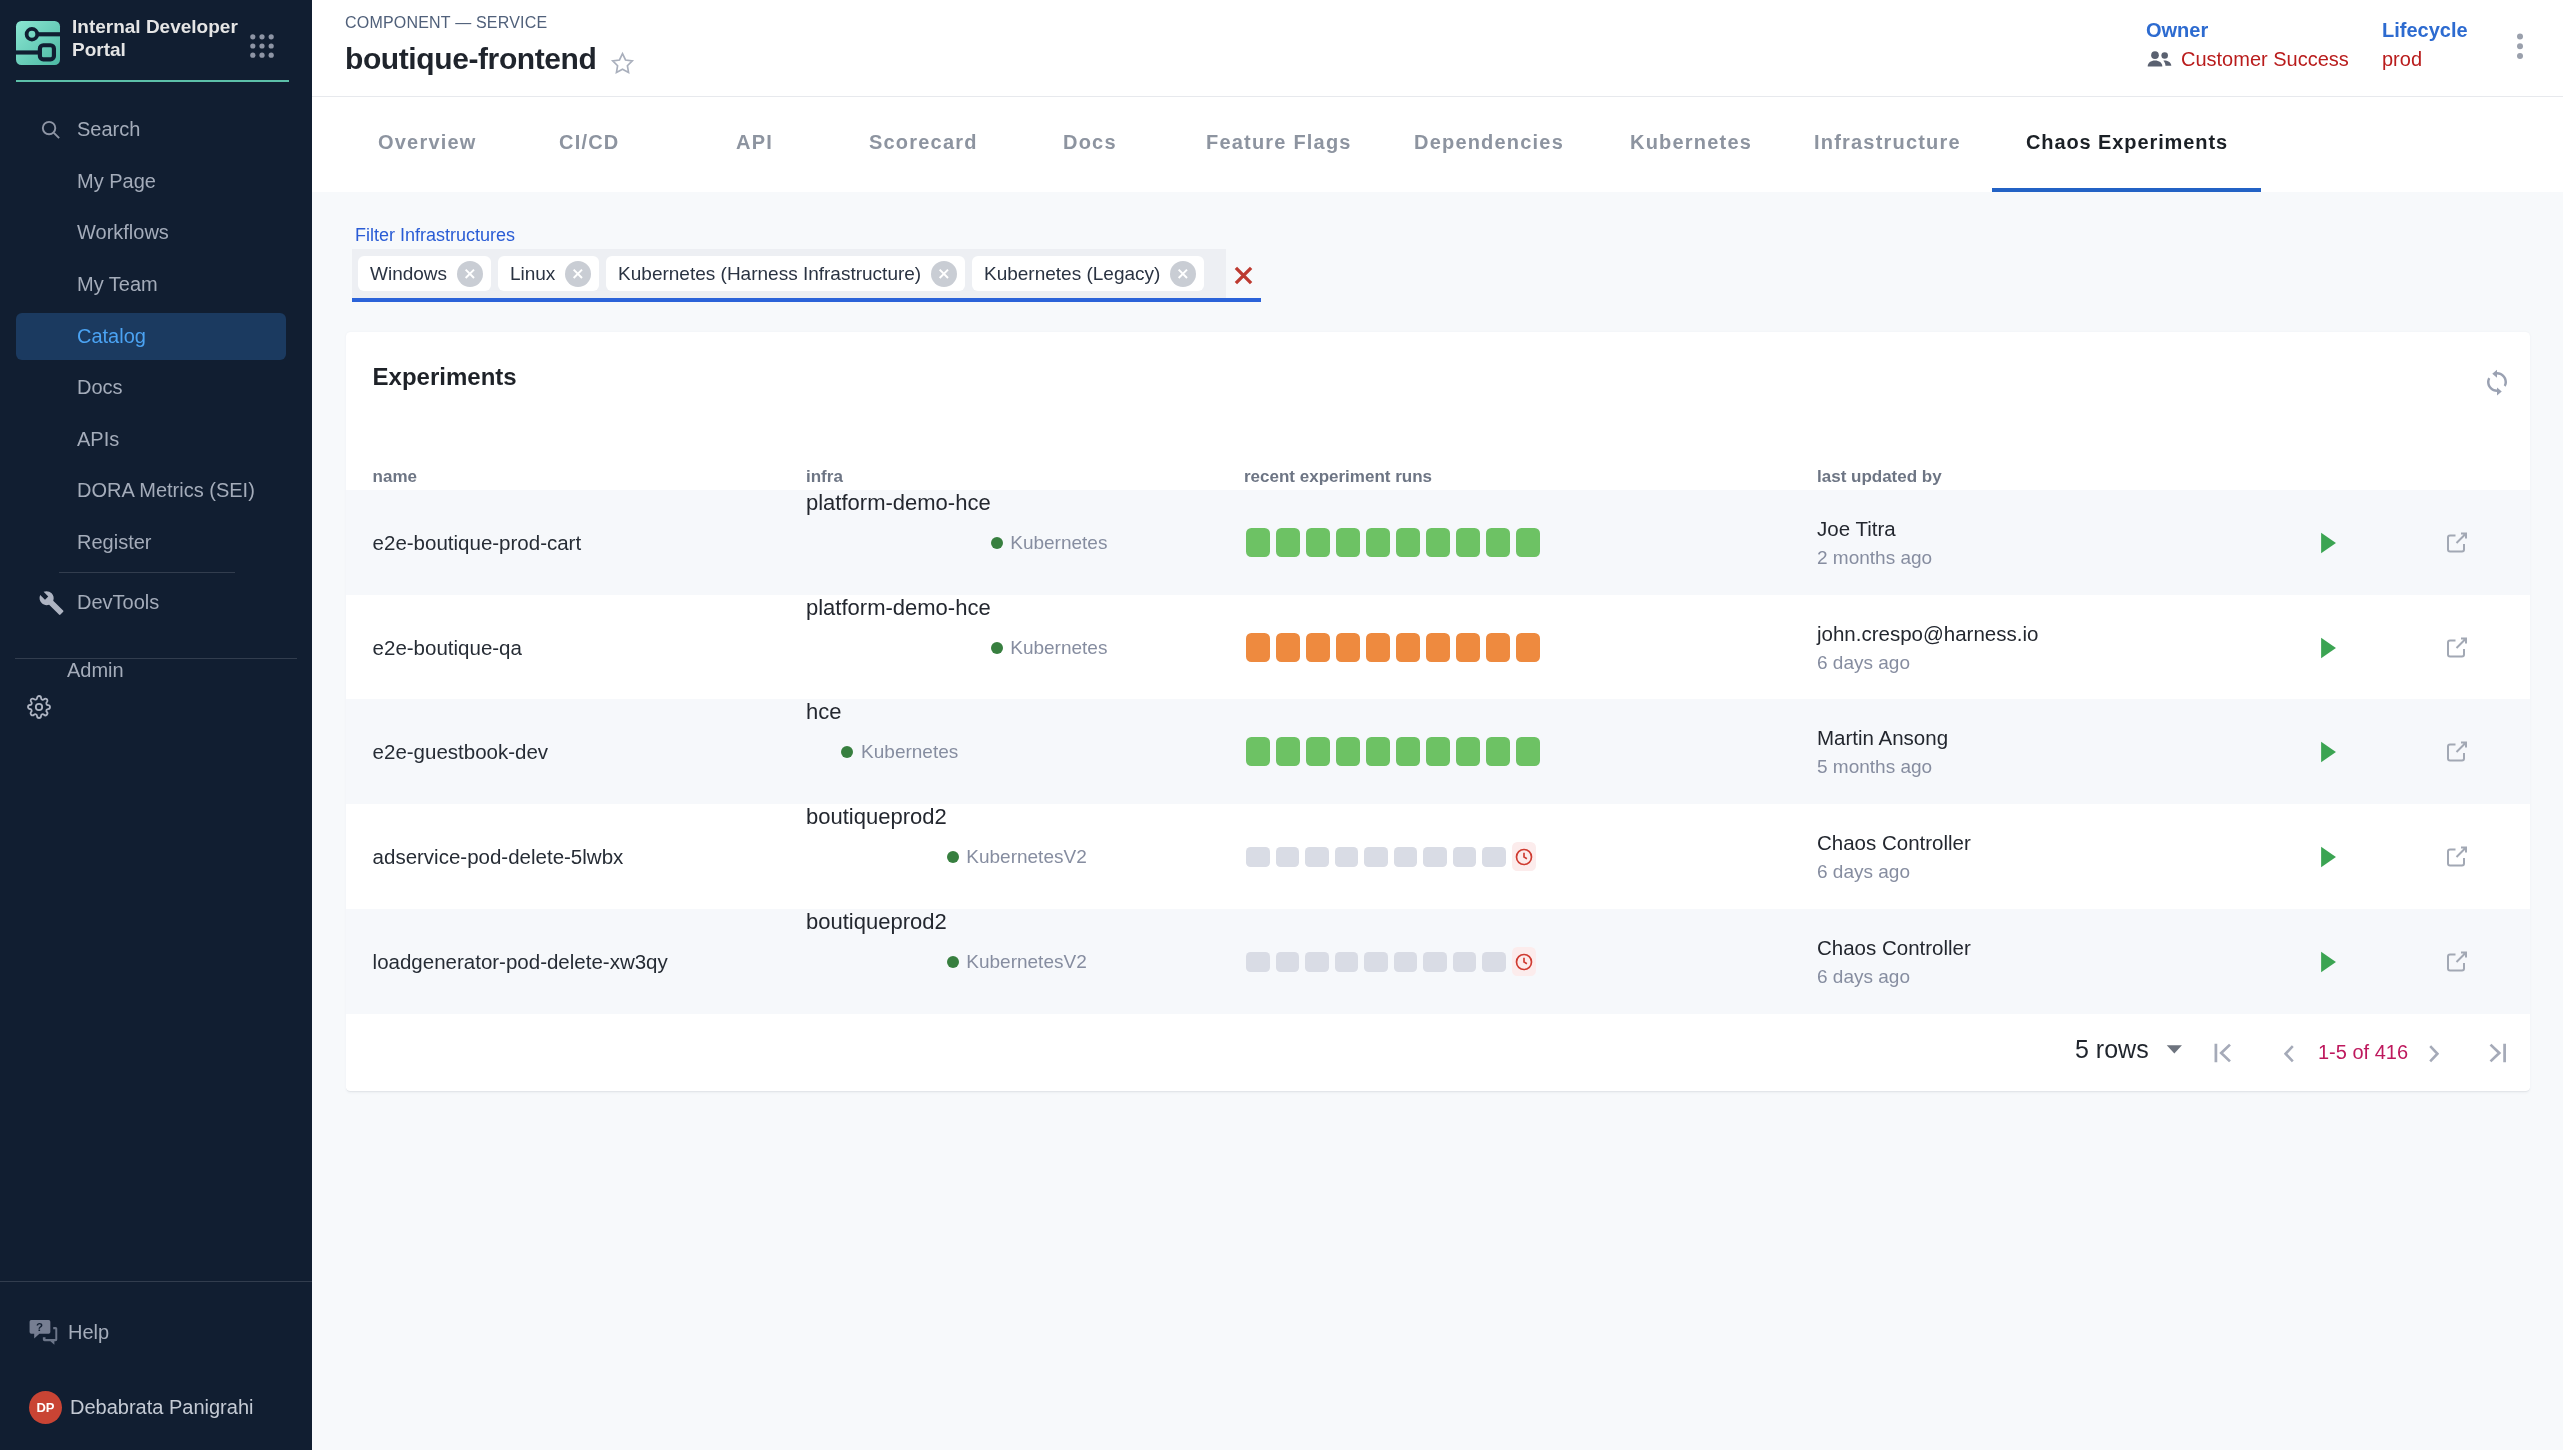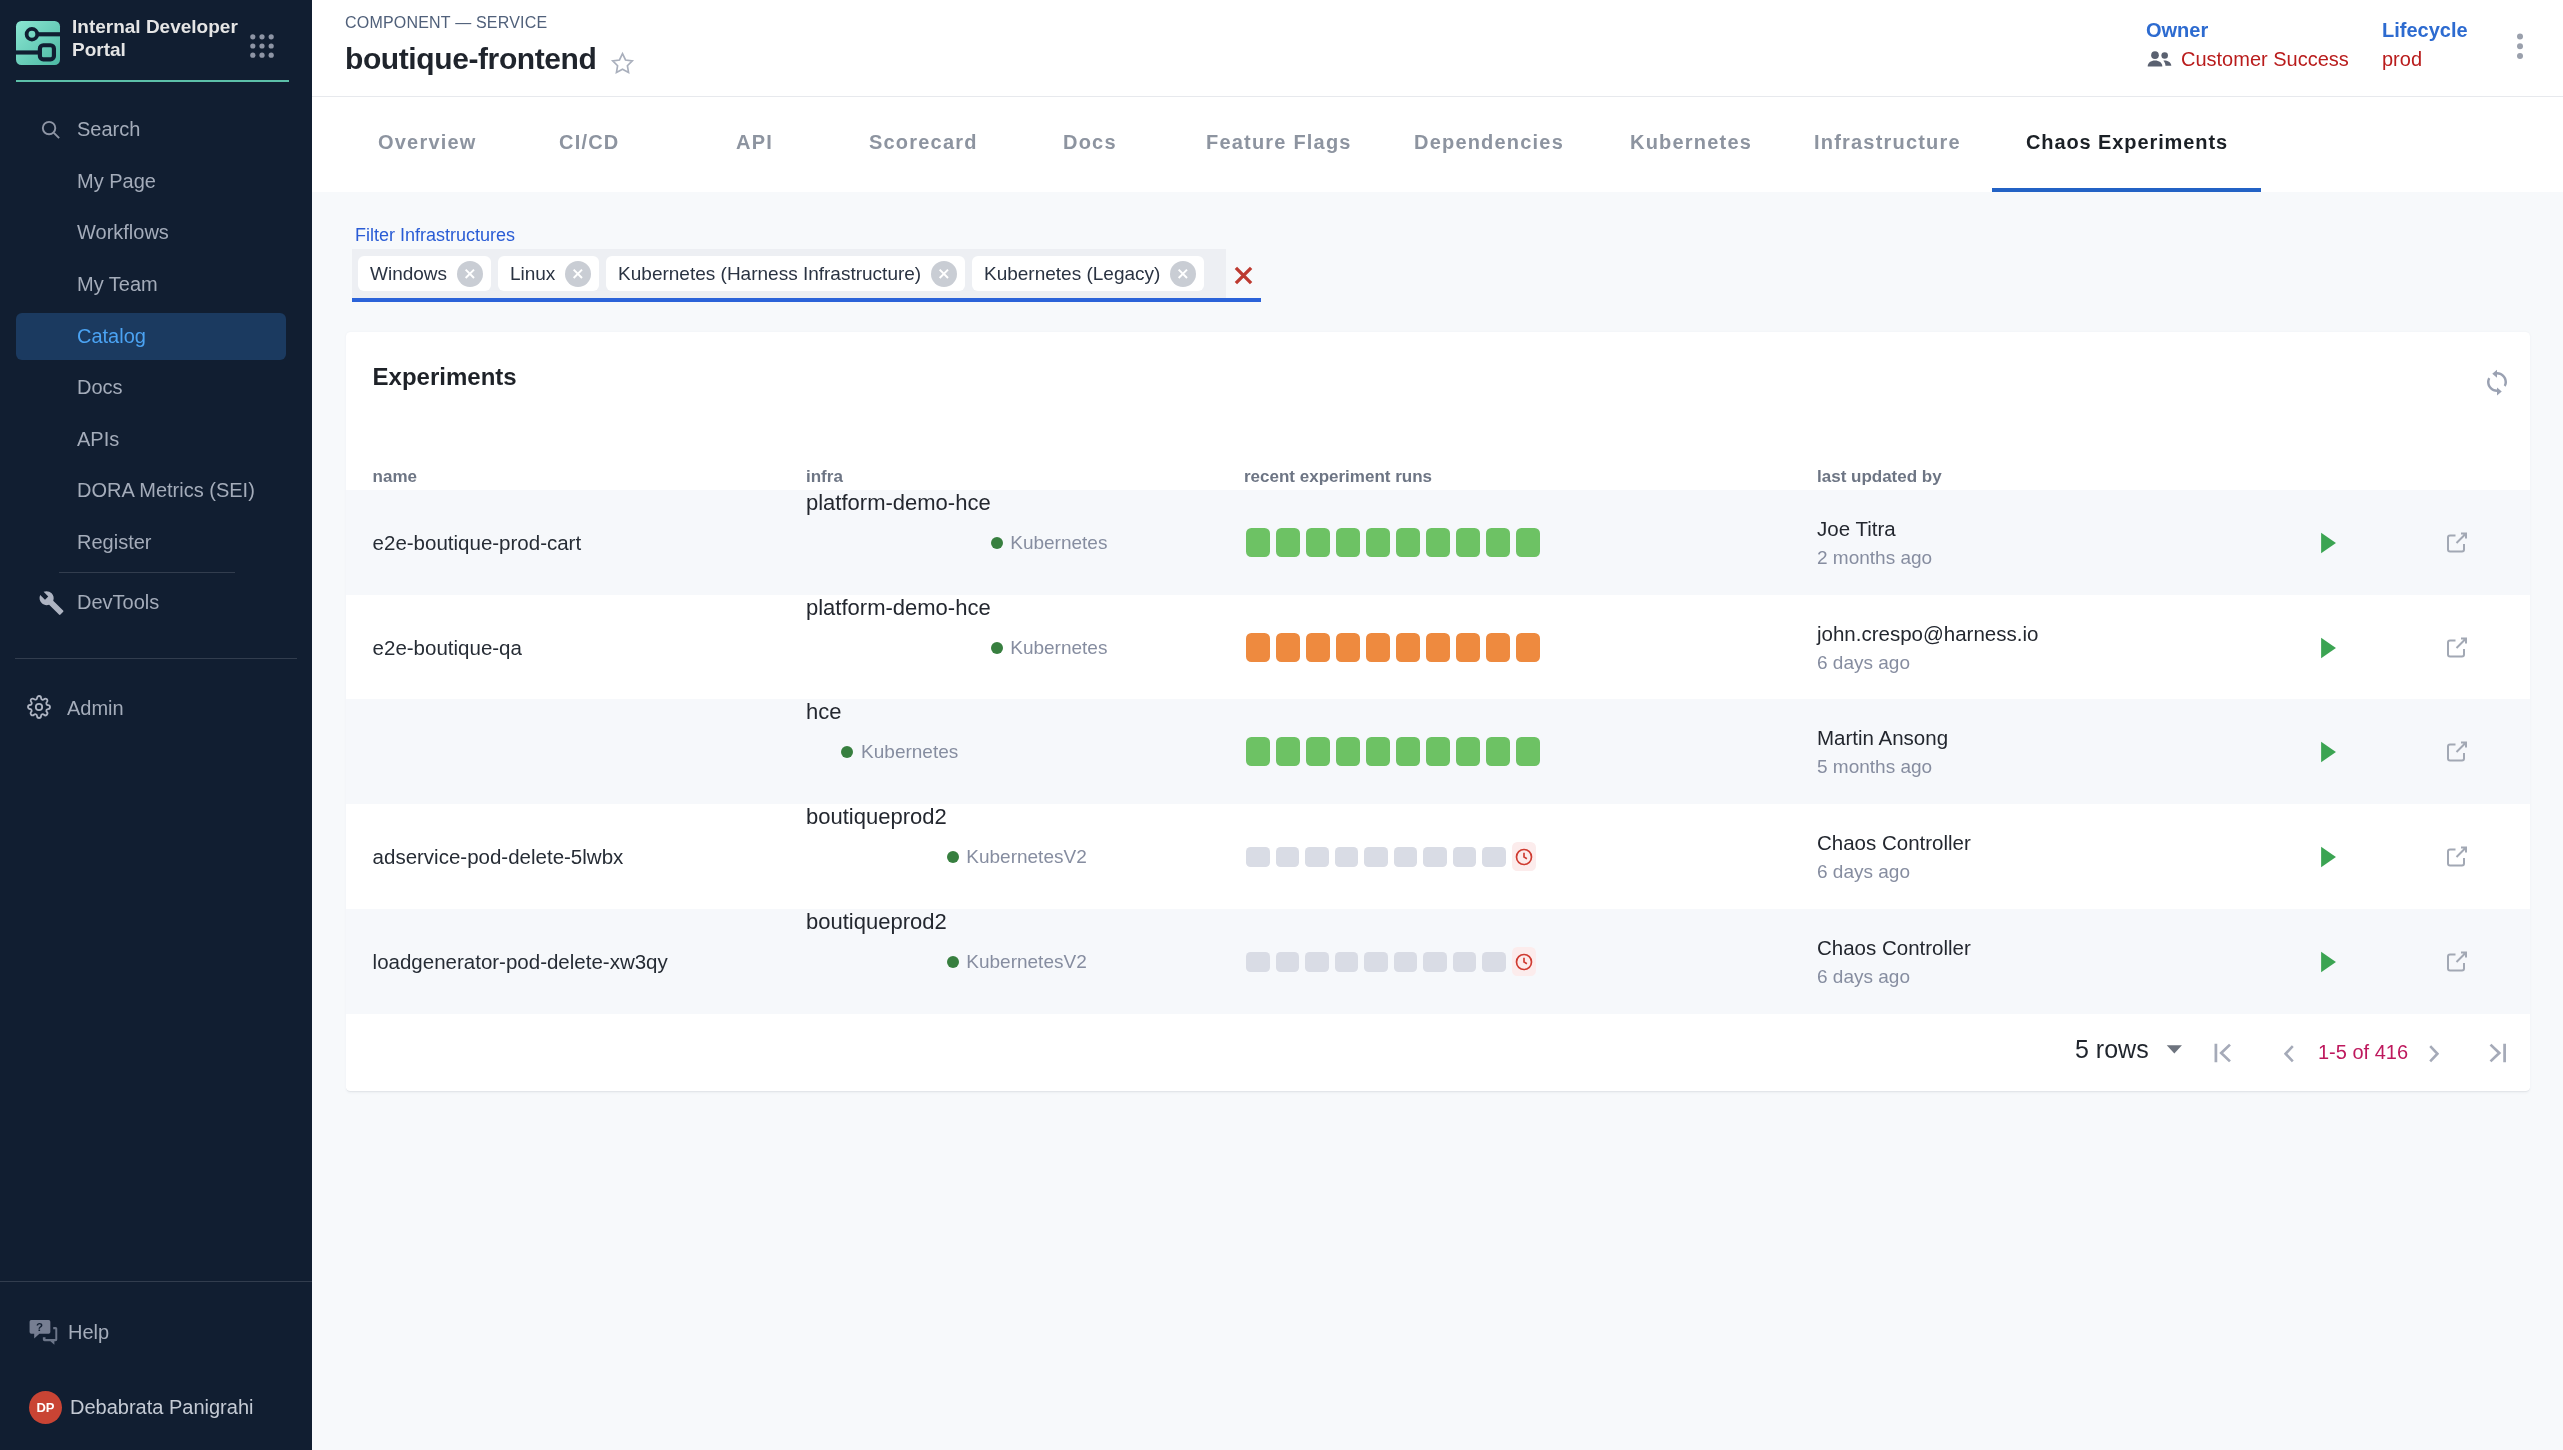--- a/index.html
+++ b/index.html
@@ -198,20 +198,21 @@
               <path d="M1.5 1 21 14.5 1.5 28Z" fill="#3ba452"></path>
             </svg>
           </div>
         <div class="extic">
             <svg width="24" height="27" viewBox="0 0 24 24" fill="none" stroke="#a2a8b4" stroke-width="2">
               <path d="M16 3h5v5M21 3l-9.5 9.5M19 13.5V19a2 2 0 0 1-2 2H5a2 2 0 0 1-2-2V7a2 2 0 0 1 2-2h5.5"></path>
             </svg>
           </div>
       </div>
       <div class="row odd" style="top:367px">
+        <div class="rname">e2e-guestbook-dev</div>
         <div class="rinfra">
             <div class="t1">hce</div>
             <div class="sub"><span class="dot"></span>Kubernetes</div>
           </div>
         <div class="runs">
             <div class="sq g"></div>
             <div class="sq g"></div>
             <div class="sq g"></div>
             <div class="sq g"></div>
             <div class="sq g"></div>
@@ -373,21 +374,21 @@
     <div class="divider-s" style="left:59px;top:572px;width:176px;"></div>
     <svg class="abs" style="left:38px;top:590px" width="27" height="26" viewBox="0 0 24 24" fill="#aeb4c2">
         <path d="M22.7 19 13.6 9.9c.9-2.3.4-5-1.5-6.9-2-2-5-2.4-7.4-1.3L9 6 6 9 1.6 4.7C.4 7.1.9 10.1 2.9 12.1c1.9 1.9 4.6 2.4 6.9 1.5l9.1 9.1c.4.4 1 .4 1.4 0l2.3-2.3c.5-.4.5-1.1.1-1.4z"></path>
       </svg>
     <div class="nav-item" style="top:602px">DevTools</div>
     <div class="divider-s" style="left:15px;top:658px;width:282px;"></div>
     <svg class="abs" style="left:27px;top:695px" width="24" height="24" viewBox="0 0 24 24" fill="none" stroke="#aeb4c2" stroke-width="1.8">
         <circle cx="12" cy="12" r="3.2"></circle>
         <path d="M19.4 15a1.7 1.7 0 0 0 .34 1.87l.06.06a2 2 0 1 1-2.83 2.83l-.06-.06a1.7 1.7 0 0 0-1.87-.34 1.7 1.7 0 0 0-1 1.55V21a2 2 0 1 1-4 0v-.09a1.7 1.7 0 0 0-1.11-1.55 1.7 1.7 0 0 0-1.87.34l-.06.06a2 2 0 1 1-2.83-2.83l.06-.06a1.7 1.7 0 0 0 .34-1.87 1.7 1.7 0 0 0-1.55-1H3a2 2 0 1 1 0-4h.09a1.7 1.7 0 0 0 1.55-1.11 1.7 1.7 0 0 0-.34-1.87l-.06-.06a2 2 0 1 1 2.83-2.83l.06.06a1.7 1.7 0 0 0 1.87.34h.08a1.7 1.7 0 0 0 1-1.55V3a2 2 0 1 1 4 0v.09a1.7 1.7 0 0 0 1 1.55 1.7 1.7 0 0 0 1.87-.34l.06-.06a2 2 0 1 1 2.83 2.83l-.06.06a1.7 1.7 0 0 0-.34 1.87v.08a1.7 1.7 0 0 0 1.55 1H21a2 2 0 1 1 0 4h-.09a1.7 1.7 0 0 0-1.51 1z"></path>
       </svg>
-    <div class="nav-item" style="left:67px;top:708px">Admin</div>
+    <div class="nav-item" style="left:67px;top:670px">Admin</div>
     <div class="divider-s" style="left:0;top:1281px;width:312px;"></div>
     <svg class="abs" style="left:29px;top:1317px" width="30" height="29" viewBox="0 0 26 24" fill="#767e92">
       <path d="M2 2h15a1.5 1.5 0 0 1 1.5 1.5v9A1.5 1.5 0 0 1 17 14h-8l-4.5 4v-4H2A1.5 1.5 0 0 1 .5 12.5v-9A1.5 1.5 0 0 1 2 2z"></path>
       <path d="M21 8v2h1.8v8.5h-8.5V17H12v2a1.5 1.5 0 0 0 1.5 1.5h5l3.5 3v-3h1a1.5 1.5 0 0 0 1.5-1.5V9.5A1.5 1.5 0 0 0 23 8z" opacity="0.9"></path>
       <text x="6" y="11.4" font-size="10" font-weight="bold" fill="#111e31" font-family="Liberation Sans">?</text>
     </svg>
     <div class="nav-item" style="left:68px;top:1332px">Help</div>
     <div class="abs" style="left:29px;top:1391px;width:33px;height:33px;border-radius:50%;background:#c94434;color:#fff;font-size:13px;font-weight:bold;display:flex;align-items:center;justify-content:center;">DP</div>
     <div class="nav-item" style="left:70px;top:1407px;color:#c4cad4;">Debabrata Panigrahi</div>
   </div>

